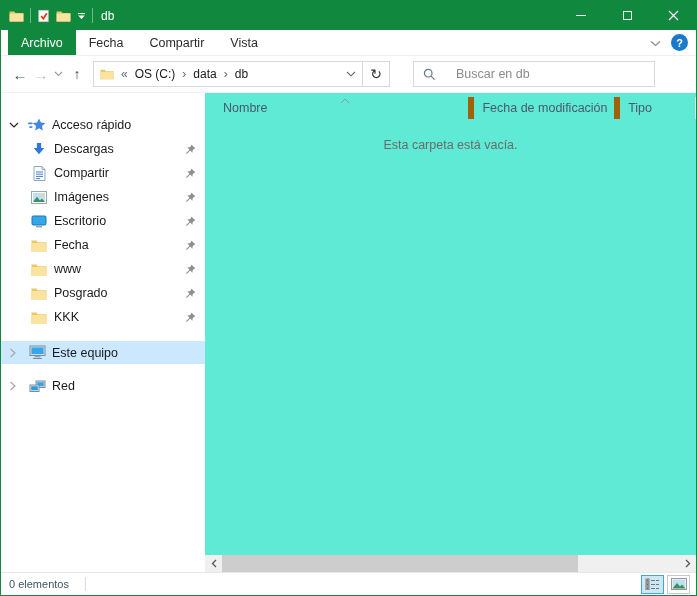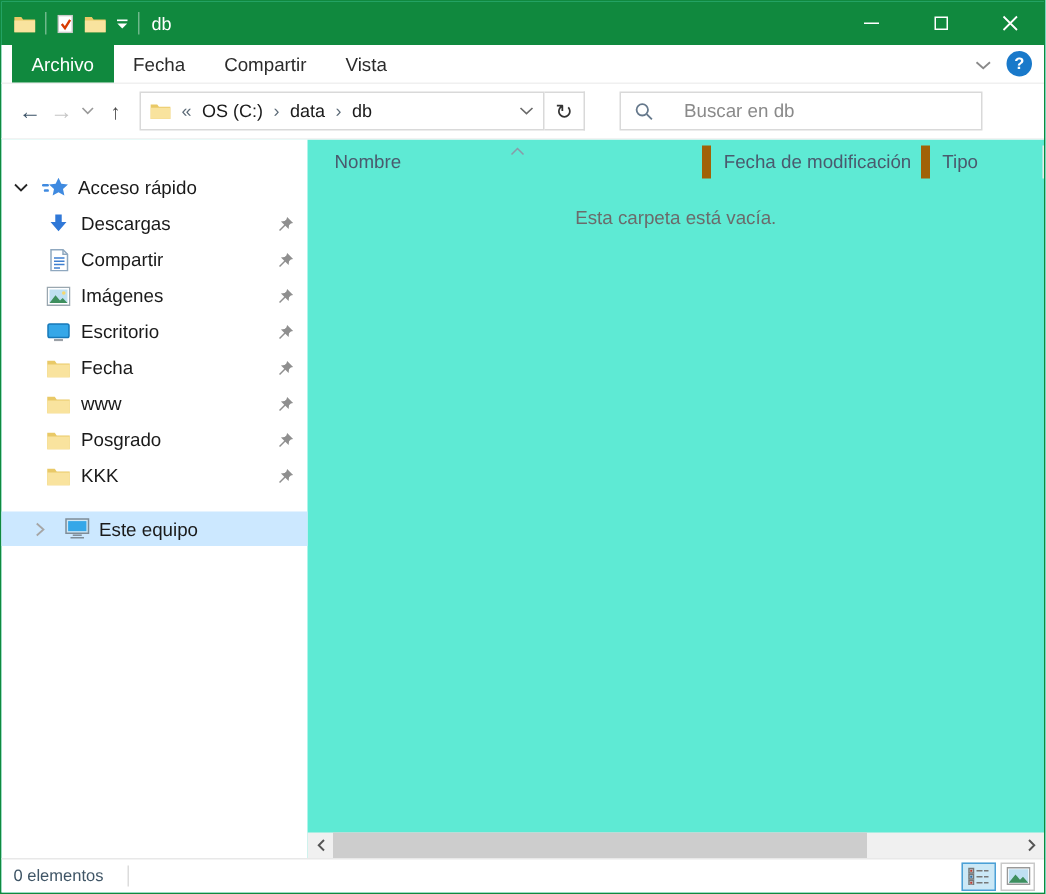--- a/index.html
+++ b/index.html
@@ -52,21 +52,21 @@
 
   
   .app-body { flex:1; display:flex; min-height:0; }
   .sidebar { width:204px; flex:0 0 auto; padding-top:20px; background:#fff; }
   .side-row { height:24px; display:flex; align-items:center; font-size:12.5px; }
   .side-row .expander { width:12px; margin-left:8px; display:flex; }
   .side-row .icon { width:20px; margin-left:6px; display:flex; justify-content:center; }
   .side-row .lbl { margin-left:5px; white-space:nowrap; }
   .side-row .pin { margin-left:auto; margin-right:9px; display:flex; }
   .side-child .icon { margin-left:28px; }
-  .side-row.selected { background:#CCE8FF; height:23px;padding-left:14px; }
+  .side-row.selected { background:#CCE8FF; height:23px; }
   .gap1 { height:12px; } .gap2 { height:10px; }
 
   .content { flex:1; display:flex; flex-direction:column; min-width:0; position:relative; }
   .col-headers { height:29px; display:flex; font-size:12.5px; color:#4A5A6E; flex:0 0 auto; position:relative; }
   .col { display:flex; align-items:center; padding-left:8px; border-right:6px solid #a16207; height:22px; margin-top:4px; }
   .col-name { width:270px; padding-left:18px; }
   .col-date { width:146px; }
   .col-type { width:76px; border-right:1px solid #ebebeb; }
   .sort-indicator { position:absolute; left:135px; top:0px; }
   .files-area { flex:1; display:flex; justify-content:center;text-align:right; }
@@ -364,20 +364,36 @@
               <rect x="2.4" y="2.4" width="12.2" height="6.7" fill="#35A7E8"></rect>
               <rect x="5.5" y="11.3" width="6" height="1" fill="#7E8C98"></rect>
               <rect x="4" y="13" width="9" height="1" fill="#7E8C98"></rect>
             </svg>
         </span>
         <span class="lbl">Este equipo</span>
       </div>
 
       <div class="gap2"></div>
 
+      <div class="side-row">
+        <span class="expander">
+          <svg width="8" height="10" viewBox="0 0 8 10">
+              <polyline points="1.5,1 6,5 1.5,9" fill="none" stroke="#a6a6a6" stroke-width="1.2"></polyline>
+            </svg>
+        </span>
+        <span class="icon">
+          <svg width="17" height="13" viewBox="0 0 17 13">
+              <rect x="7" y="1" width="9" height="6.5" fill="#CFE7F5" stroke="#7E8C98"></rect>
+              <rect x="8.2" y="2.2" width="6.6" height="4.1" fill="#35A7E8"></rect>
+              <rect x="1" y="5" width="9" height="6.5" fill="#E8F2F9" stroke="#7E8C98"></rect>
+              <rect x="2.2" y="6.2" width="6.6" height="4.1" fill="#2D9CDB"></rect>
+            </svg>
+        </span>
+        <span class="lbl">Red</span>
+      </div>
     </div>
 
     <div class="content">
       <div class="col-headers">
         <div class="col col-name">
           <span>Nombre</span>
         </div>
         <span class="sort-indicator">
           <svg width="10" height="6" viewBox="0 0 10 6">
               <polyline points="1,5 5,1 9,5" fill="none" stroke="#8A9AA8" stroke-width="1"></polyline>

